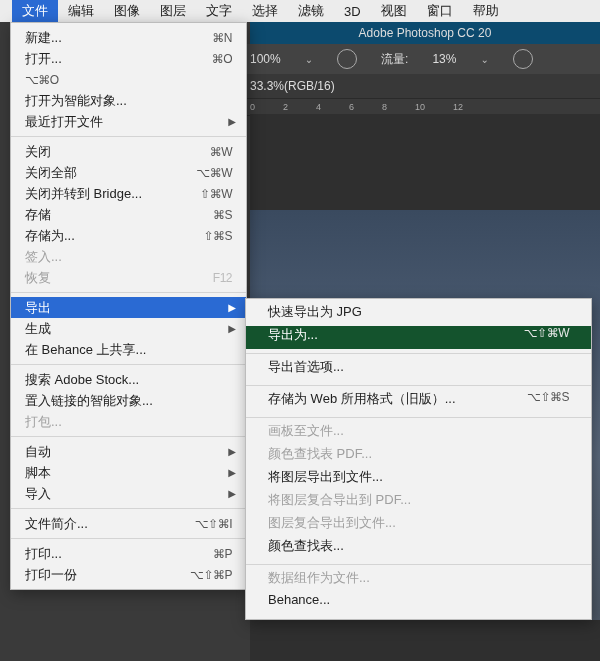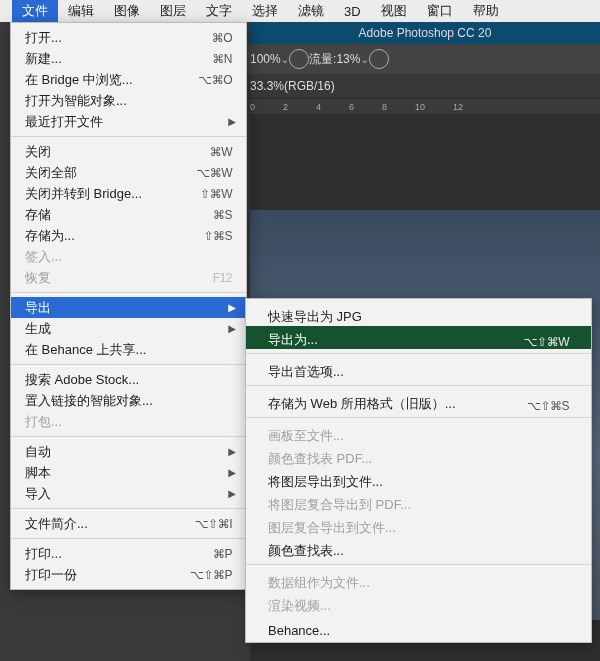--- a/index.html
+++ b/index.html
@@ -1,40 +1,40 @@
 <!DOCTYPE html>
 <html><head>
 <meta charset="utf-8">
 <style>
 html,body{margin:0;padding:0;font-family:-apple-system,"Helvetica Neue",sans-serif;font-size:13px;background:#3a3a3a;color:#e0e0e0;width:600px;height:661px;overflow:hidden}
 .menubar{background:#ececec;height:22px;display:flex;align-items:center;padding-left:12px;color:#222}
 .menubar .mitem{padding:2px 10px;cursor:default}
 .menubar .mitem.active{background:#2a6ad3;color:#fff}
 .titlebar{position:absolute;top:22px;right:0;width:350px;height:22px;background:#0c4a6e;color:#ddd;display:flex;align-items:center;justify-content:center;font-size:12px}
-.optionsbar{position:absolute;top:44px;right:0;width:350px;height:30px;background:#434343;color:#ddd;display:flex;align-items:center;font-size:12px;padding-left:4px;gap:0}
+.optionsbar{position:absolute;top:44px;right:0;width:350px;height:30px;background:#434343;color:#ddd;display:flex;align-items:center;font-size:12px;padding-left:4px;gap:24px}
 .optionsbar .circicon{width:18px;height:18px;border:1px solid #aaa;border-radius:50%;display:inline-block}
 .optionsbar .chev{font-size:10px;color:#bbb}
 .docbar{position:absolute;top:74px;right:0;width:350px;height:24px;background:#383838;color:#ddd;display:flex;align-items:center;font-size:12px;padding-left:6px}
 .ruler{position:absolute;top:98px;right:0;width:350px;height:16px;background:#3a3a3a;border-top:1px solid #2a2a2a;border-bottom:1px solid #2a2a2a;display:flex;align-items:center;font-size:9px;color:#aaa;gap:28px;padding-left:8px}
 .canvasbg{position:absolute;top:114px;right:0;width:350px;bottom:0;background:#2f2f2f}
 .canvasimg{position:absolute;top:210px;right:0;width:350px;height:410px;background:linear-gradient(180deg,#3a4a5f 0%,#4a5a70 30%,#5c6a7d 60%,#4d5866 100%)}
 
 .menu1{position:absolute;left:10px;top:22px;width:235px;background:#f2f2f2;color:#222;border:1px solid #bcbcbc;box-shadow:2px 4px 14px rgba(0,0,0,.35);padding:4px 0}
 .menu1 .row{display:flex;align-items:center;height:21px;padding:0 14px;position:relative}
 .menu1 .row.disabled{color:#a0a0a0}
 .menu1 .row.hl{background:#2a6ad3;color:#fff}
 .menu1 .label{flex:1}
 .menu1 .sc{color:#555;font-size:12px;letter-spacing:-.5px}
 .menu1 .row.disabled .sc{color:#bcbcbc}
 .menu1 .arrow{position:absolute;right:10px;font-size:10px;color:#555}
 .menu1 .row.hl .arrow{color:#fff}
 .menu1 hr{border:none;border-top:1px solid #d4d4d4;margin:4px 0}
 
 .menu2{position:absolute;left:245px;top:298px;width:345px;background:#f2f2f2;color:#222;border:1px solid #bcbcbc;box-shadow:2px 4px 14px rgba(0,0,0,.35);padding:4px 0}
-.menu2 .row{display:flex;align-items:flex-end;height:23px;padding:0 22px;position:relative}
+.menu2 .row{display:flex;align-items:flex-start;height:23px;padding:0 22px;position:relative}
 .menu2 .row.disabled{color:#a0a0a0}
 .menu2 .row.hl{background:#14532d;color:#fff}
 .menu2 .label{flex:1}
 .menu2 .sc{color:#555;font-size:12px;letter-spacing:-.5px}
 .menu2 .row.hl .sc{color:#e8e8e8}
 .menu2 hr{border:none;border-top:1px solid #d4d4d4;margin:4px 0}
 </style>
 </head>
 <body>
 
@@ -69,29 +69,28 @@
     <span>6</span>
     <span>8</span>
     <span>10</span>
     <span>12</span>
   </div>
 <div class="canvasbg"></div>
 <div class="canvasimg"></div>
 
 <div class="menu1" id="menu1">
     <div class="row">
+      <span class="label">新建...</span>
+      <span class="sc">⌘N</span>
+    </div>
+    <div class="row">
       <span class="label">打开...</span>
       <span class="sc">⌘O</span>
     </div>
     <div class="row">
-      <span class="label">新建...</span>
-      <span class="sc">⌘N</span>
-    </div>
-    <div class="row">
-      <span class="label">在 Bridge 中浏览...</span>
       <span class="sc">⌥⌘O</span>
     </div>
     <div class="row">
       <span class="label">打开为智能对象...</span>
     </div>
     <div class="row">
       <span class="label">最近打开文件</span>
       <span class="arrow">▶</span>
     </div>
     <hr>
@@ -205,19 +204,16 @@
     <div class="row disabled">
       <span class="label">图层复合导出到文件...</span>
     </div>
     <div class="row">
       <span class="label">颜色查找表...</span>
     </div>
     <hr>
     <div class="row disabled">
       <span class="label">数据组作为文件...</span>
     </div>
-    <div class="row disabled">
-      <span class="label">渲染视频...</span>
-    </div>
     <div class="row">
       <span class="label">Behance...</span>
     </div>
   </div>
 
 </body></html>

